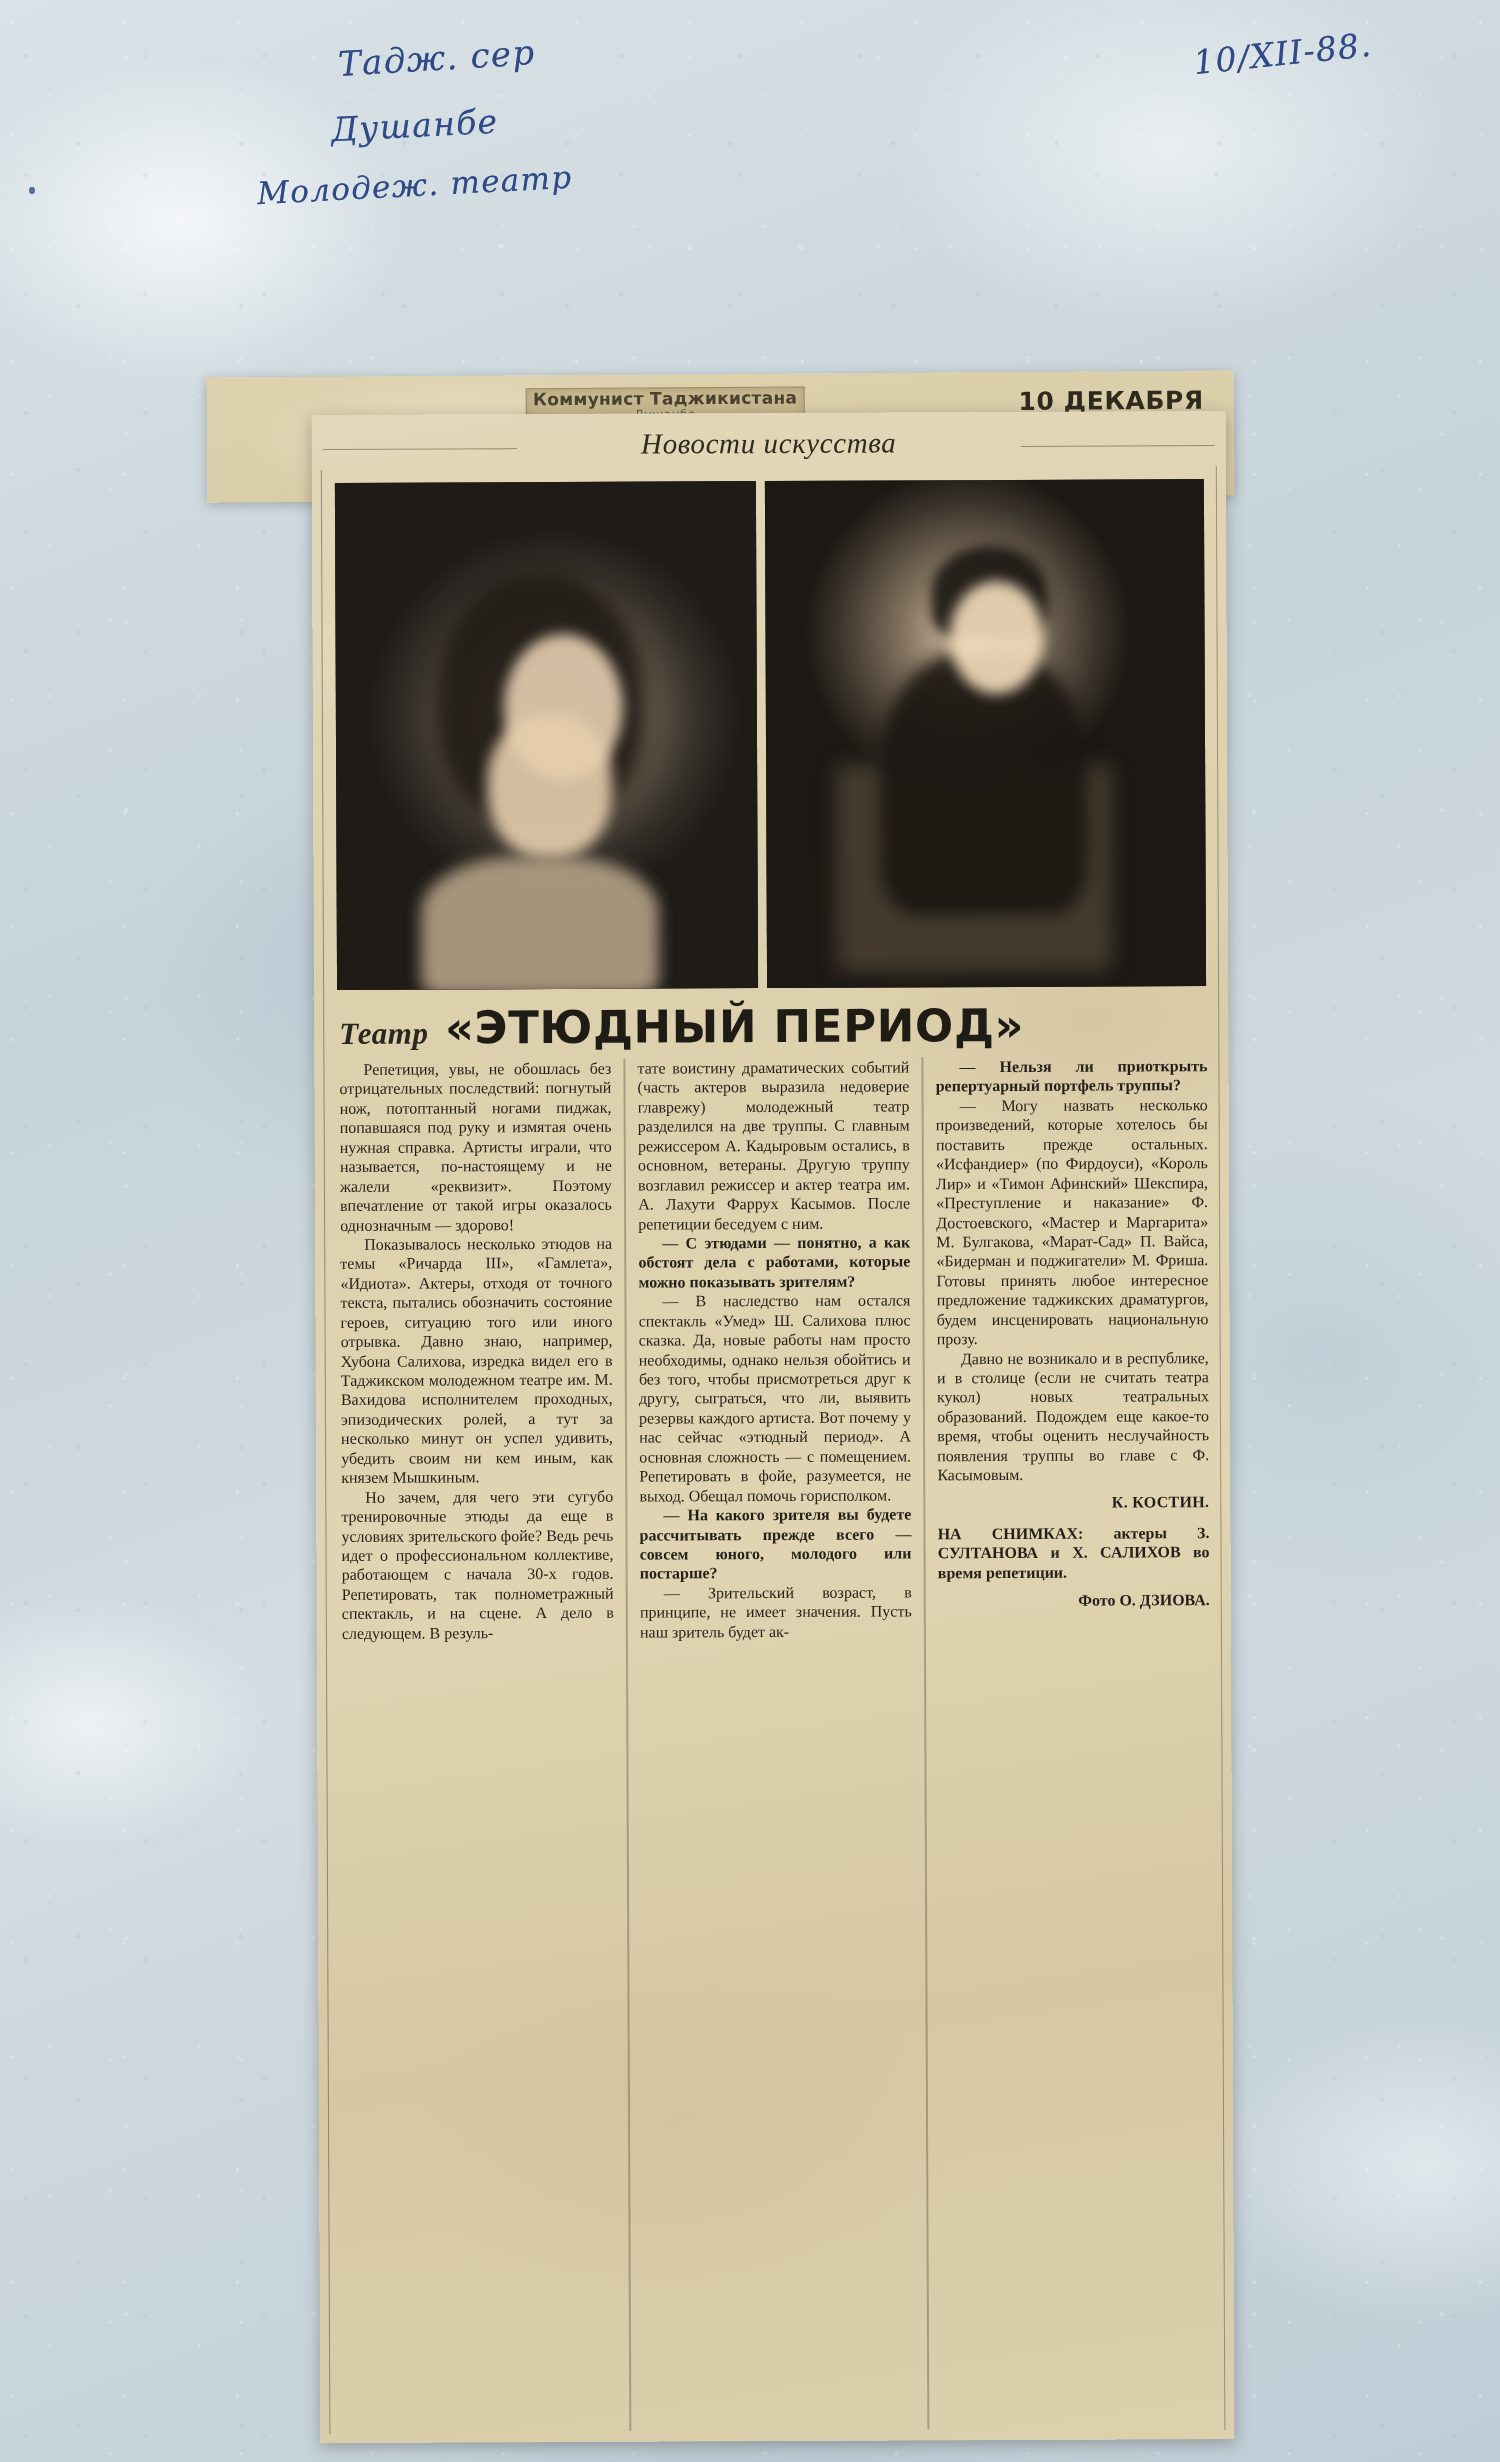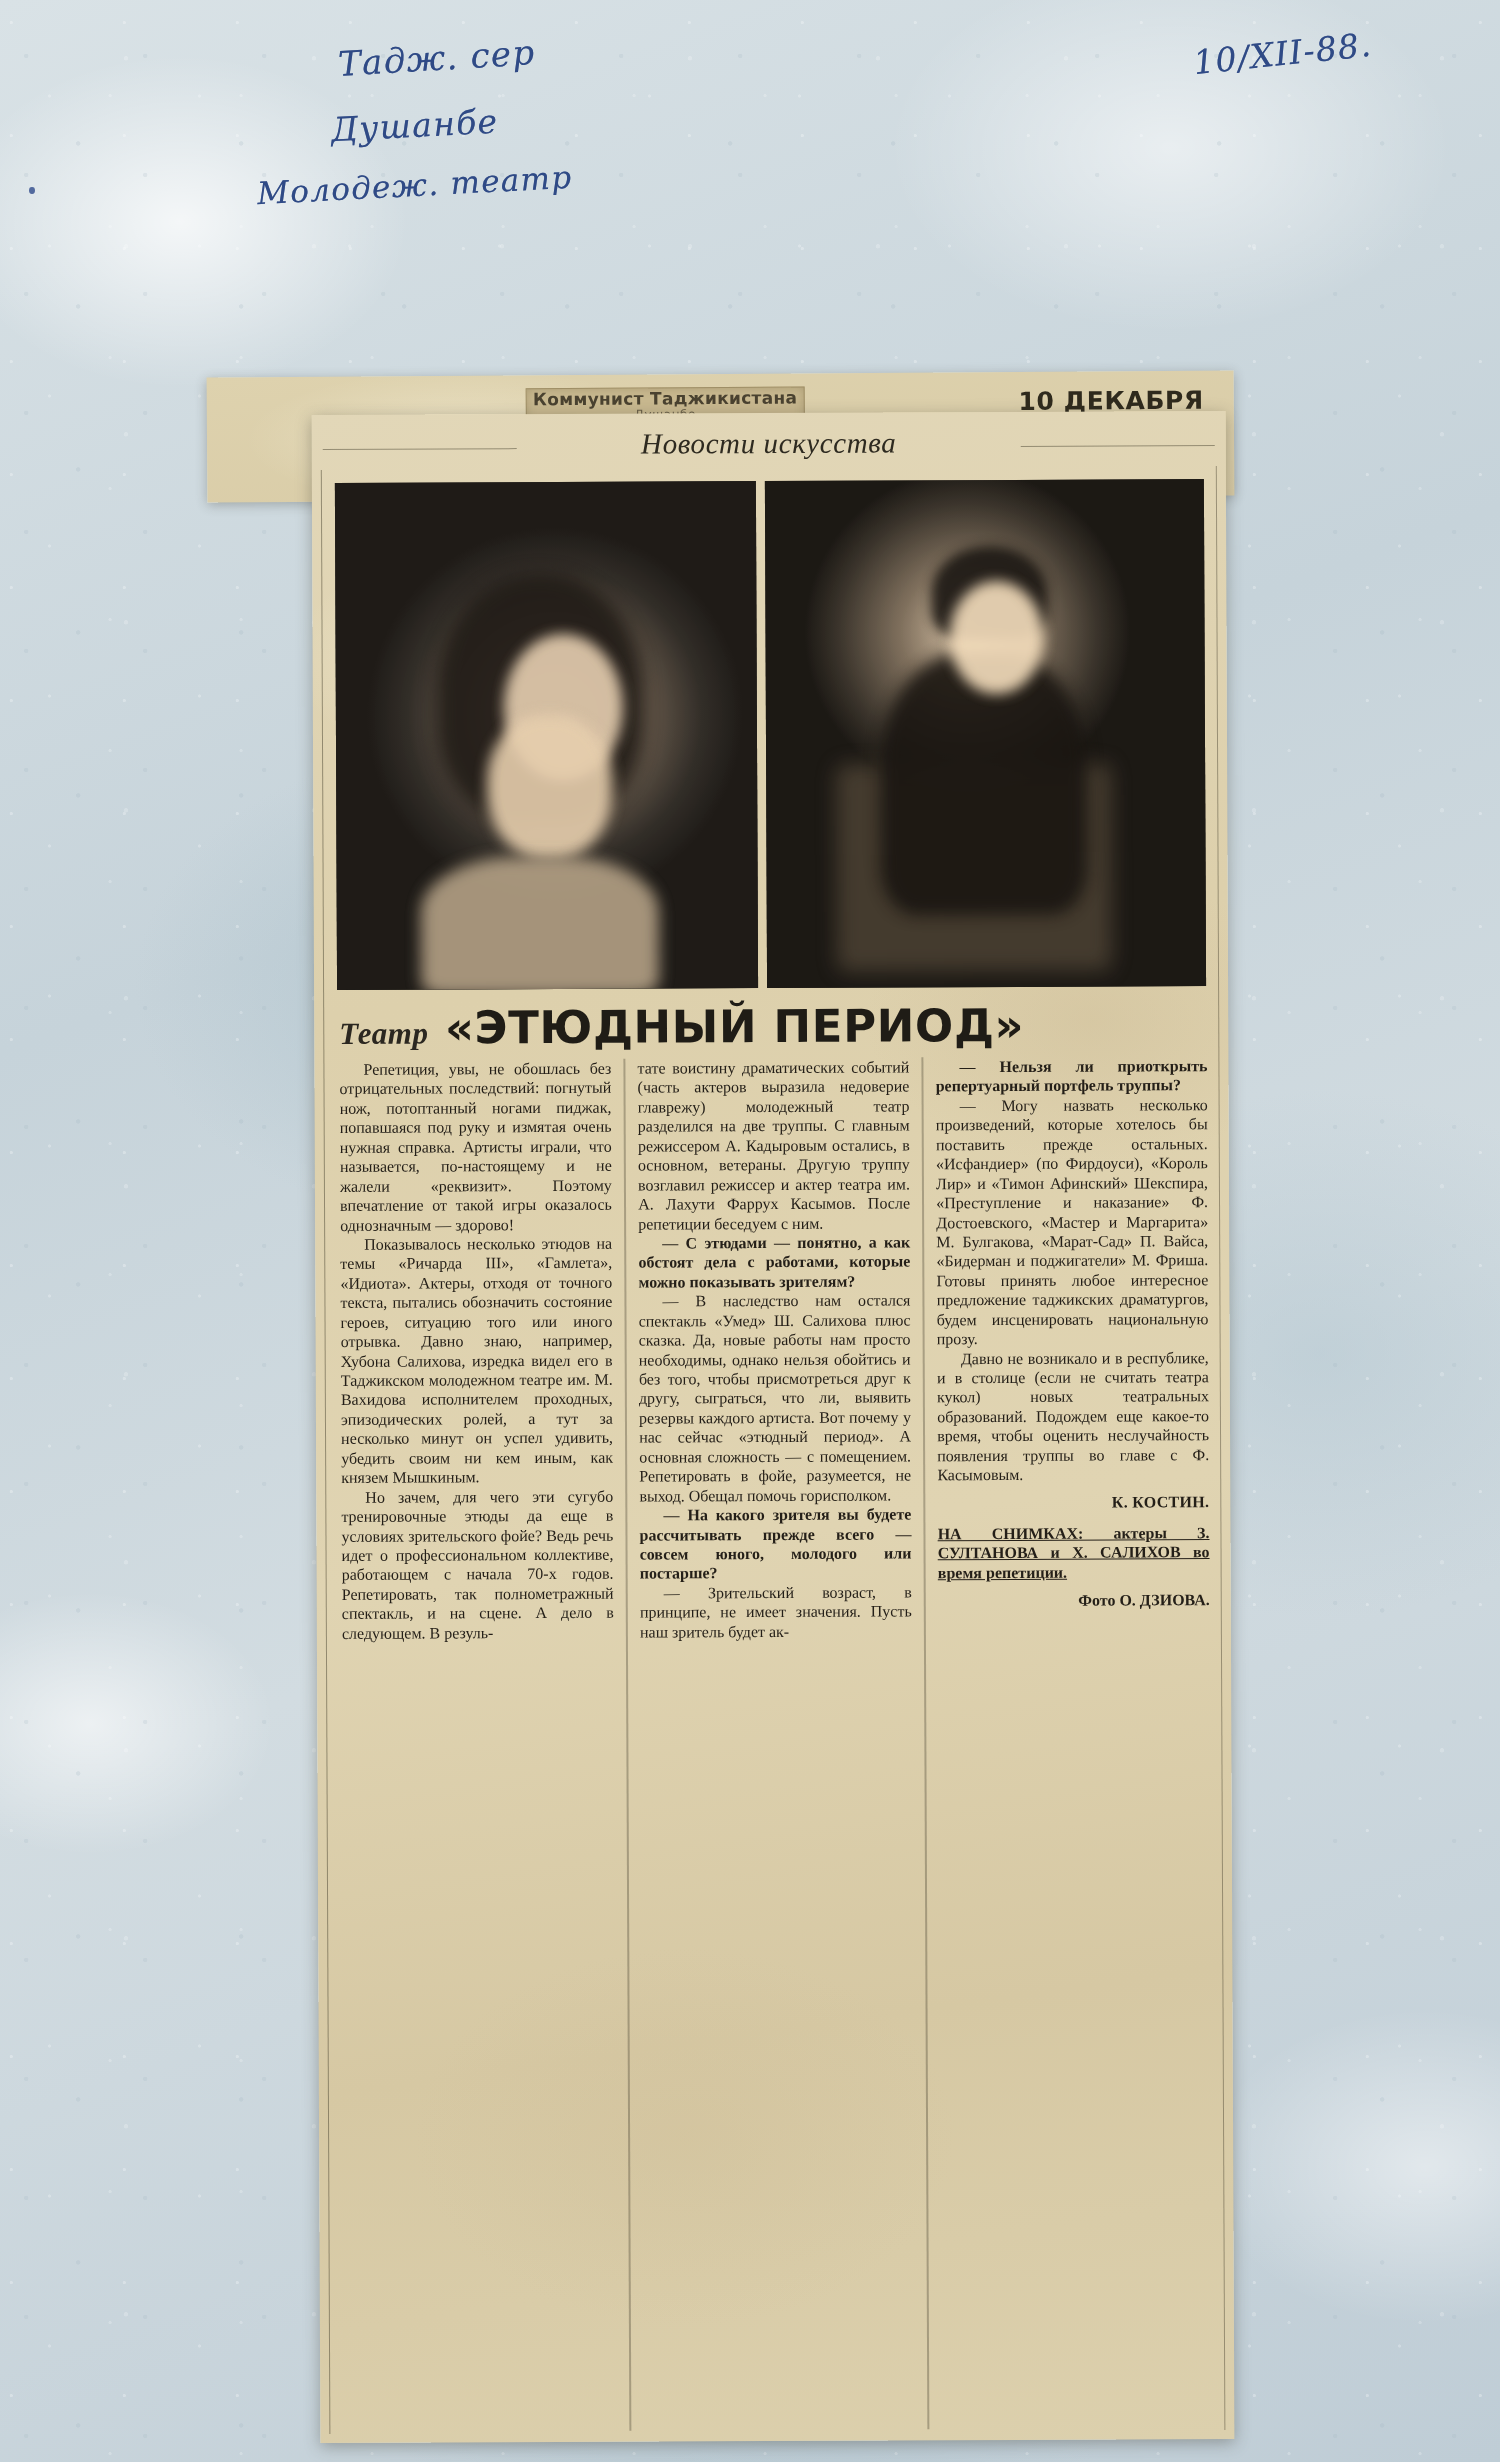--- a/index.html
+++ b/index.html
@@ -185,21 +185,21 @@
     hyphens:auto;
     -webkit-hyphens:auto;
   }
   .col p{margin:0 0 0 0;text-indent:24px;}
   .col p.noind{text-indent:0;}
   .col p.q{font-weight:bold;}
   .col .sign{
     display:block;text-align:right;font-weight:bold;letter-spacing:0.3px;margin-top:8.8px;
   }
   .col .caption{
-    display:block;margin-top:11.3px;font-weight:bold;line-height:1.2;text-decoration:underline;
+    display:block;margin-top:11.3px;font-weight:bold;line-height:1.2;
   }
   .col .photo-credit{
     display:block;margin-top:8.8px;text-align:right;font-weight:bold;
   }
   .coldiv{width:1.3px;background:rgba(70,64,46,.35);}
 </style>
 </head>
 <body>
 
 <div id="backing"></div>
@@ -251,21 +251,21 @@
 
   <div id="headline-row">
     <div id="hl-kicker">Театр</div>
     <div id="hl-title">«ЭТЮДНЫЙ ПЕРИОД»</div>
   </div>
 
   <div id="cols">
     <div class="col">
       <p>Репетиция, увы, не обошлась без отрицательных последствий: погнутый нож, потоптанный ногами пиджак, попавшаяся под руку и измятая очень нужная справка. Артисты играли, что называется, по-настоящему и не жалели «реквизит». Поэтому впечатление от такой игры оказалось однозначным — здорово!</p>
       <p>Показывалось несколько этюдов на темы «Ричарда III», «Гамлета», «Идиота». Актеры, отходя от точного текста, пытались обозначить состояние героев, ситуацию того или иного отрывка. Давно знаю, например, Хубона Салихова, изредка видел его в Таджикском молодежном театре им. М. Вахидова исполнителем проходных, эпизодических ролей, а тут за несколько минут он успел удивить, убедить своим ни кем иным, как князем Мышкиным.</p>
-      <p>Но зачем, для чего эти сугубо тренировочные этюды да еще в условиях зрительского фойе? Ведь речь идет о профессиональном коллективе, работающем с начала 70-х годов. Репетировать, так полнометражный спектакль, и на сцене. А дело в следующем. В резуль-</p>
+      <p>Но зачем, для чего эти сугубо тренировочные этюды да еще в условиях зрительского фойе? Ведь речь идет о профессиональном коллективе, работающем с начала 30-х годов. Репетировать, так полнометражный спектакль, и на сцене. А дело в следующем. В резуль-</p>
     </div>
     <div class="coldiv"></div>
     <div class="col">
       <p class="noind">тате воистину драматических событий (часть актеров выразила недоверие главрежу) молодежный театр разделился на две труппы. С главным режиссером А. Кадыровым остались, в основном, ветераны. Другую труппу возглавил режиссер и актер театра им. А. Лахути Фаррух Касымов. После репетиции беседуем с ним.</p>
       <p class="q">— С этюдами — понятно, а как обстоят дела с работами, которые можно показывать зрителям?</p>
       <p>— В наследство нам остался спектакль «Умед» Ш. Салихова плюс сказка. Да, новые работы нам просто необходимы, однако нельзя обойтись и без того, чтобы присмотреться друг к другу, сыграться, что ли, выявить резервы каждого артиста. Вот почему у нас сейчас «этюдный период». А основная сложность — с помещением. Репетировать в фойе, разумеется, не выход. Обещал помочь горисполком.</p>
       <p class="q">— На какого зрителя вы будете рассчитывать прежде всего — совсем юного, молодого или постарше?</p>
       <p>— Зрительский возраст, в принципе, не имеет значения. Пусть наш зритель будет ак-</p>
     </div>
     <div class="coldiv"></div>

